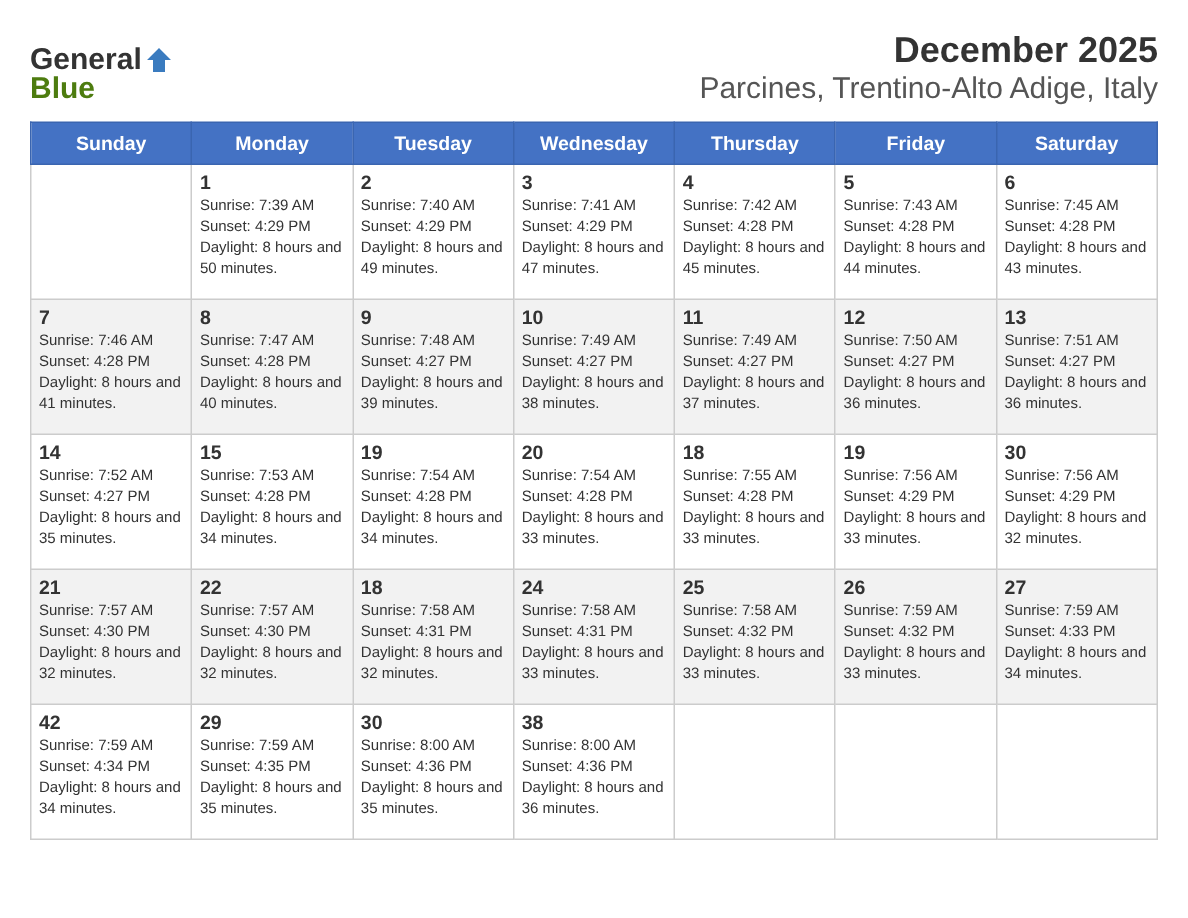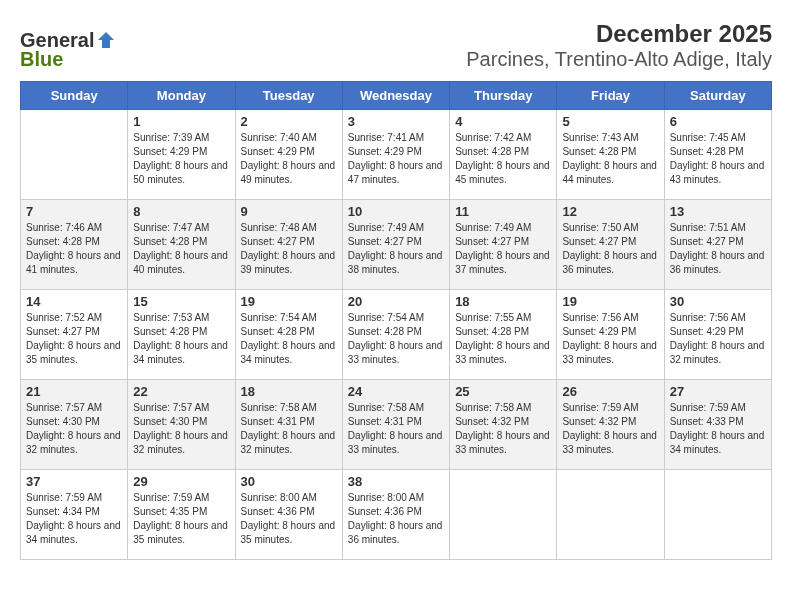--- a/index.html
+++ b/index.html
@@ -336,21 +336,21 @@
           <span class="day-number">27</span>
           <div class="day-info">
             <div>Sunrise: 7:59 AM</div>
             <div>Sunset: 4:33 PM</div>
             <div>Daylight: 8 hours and 34 minutes.</div>
           </div>
         </td>
       </tr>
       <tr>
         <td>
-          <span class="day-number">37</span>
+          <span class="day-number">42</span>
           <div class="day-info">
             <div>Sunrise: 7:59 AM</div>
             <div>Sunset: 4:34 PM</div>
             <div>Daylight: 8 hours and 34 minutes.</div>
           </div>
         </td>
         <td>
           <span class="day-number">29</span>
           <div class="day-info">
             <div>Sunrise: 7:59 AM</div>

